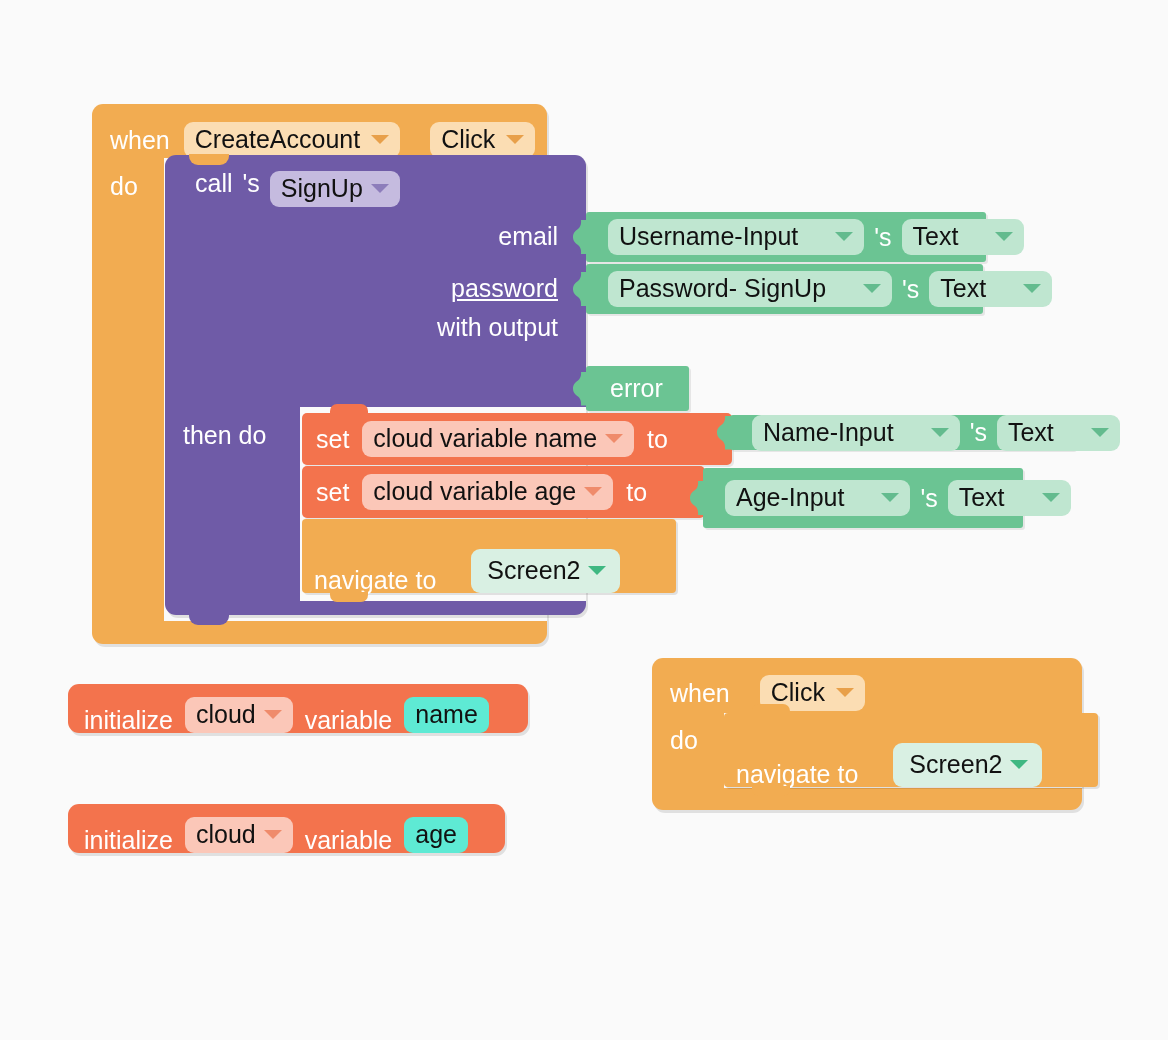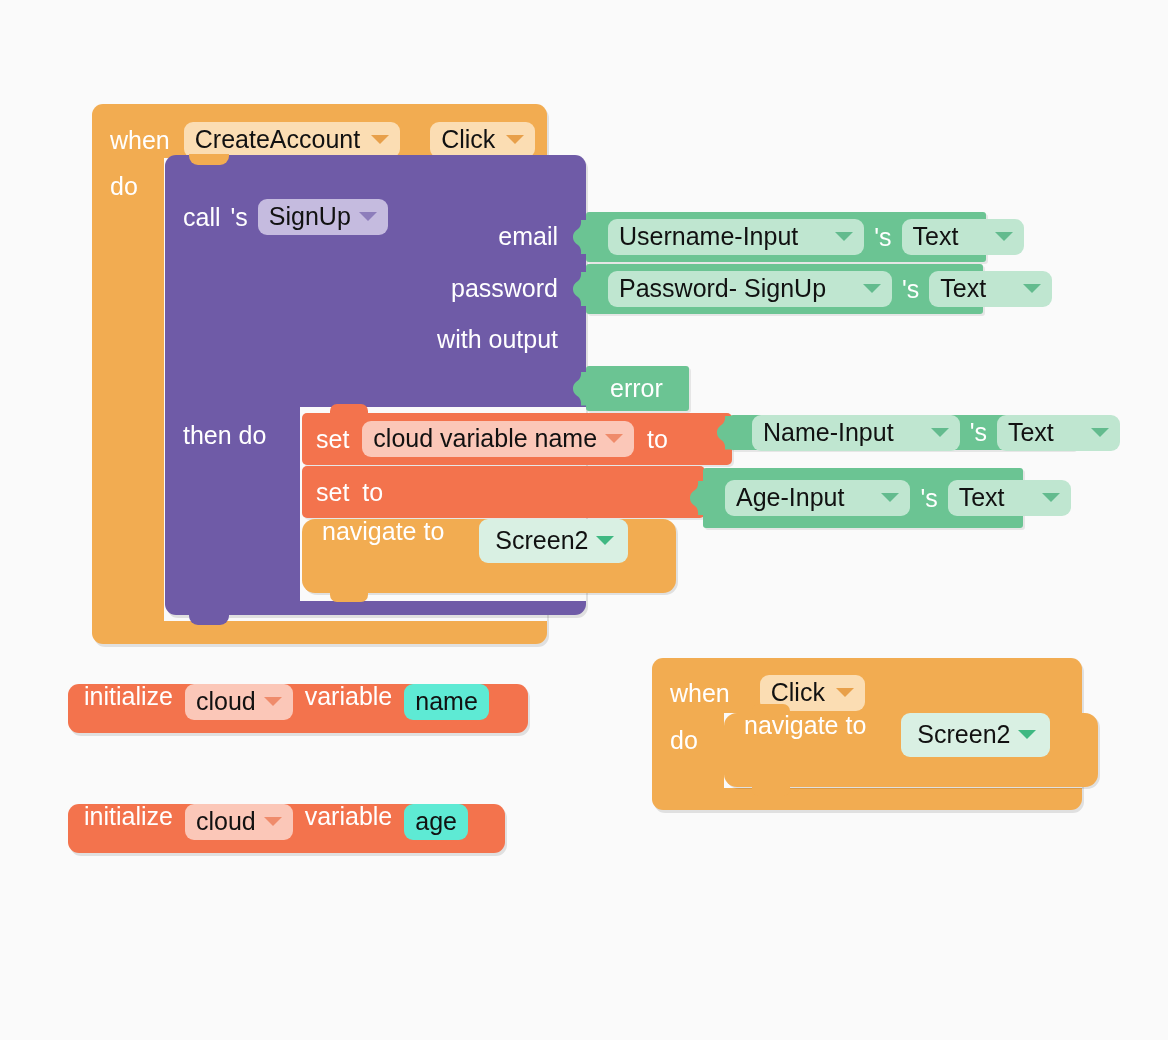--- a/index.html
+++ b/index.html
@@ -107,21 +107,21 @@
   }
   
   .topnotch {
     position:absolute; top:-1px; width:40px; height:11px;
     border-radius: 0 0 9px 9px;
   }
   .botnotch {
     position:absolute; bottom:-10px; width:40px; height:11px;
     border-radius: 0 0 9px 9px;
   }
-  #call-signin .callrow { position:absolute; left:18px; top:16px; display:flex; align-items:center; gap:10px;margin-top:28px; }
+  #call-signin .callrow { position:absolute; left:30px; top:16px; display:flex; align-items:flex-start; gap:10px; }
   #call-signin .arglabel {
     position:absolute; right:28px; text-align:right;
   }
   
   #call-signin .thenslot {
     position:absolute; left:135px; top:252px; width:286px; height:194px;
     background:#fafafa;
   }
   #call-signin .thenrow { position:absolute; left:18px; top:268px; }
 
@@ -157,43 +157,43 @@
     padding: 0 14px;
     gap: 13px;
     box-sizing:border-box;
     box-shadow: 2px 2px 0 rgba(0,0,0,0.08);
   }
 
   
   .oblk {
     position:absolute;
     background:#f2ac51;
-    border-radius: 13px;
-    display:flex; align-items:flex-start;
-    padding: 0 20px;
+    border-radius: 4px;
+    display:flex; align-items:flex-end;
+    padding: 0 12px;
     gap: 13px;
     box-sizing:border-box;
     box-shadow: 2px 2px 0 rgba(0,0,0,0.10);
   }
 
   
   .bump {
     position:absolute;
     width: 38px; height: 10px;
     background: inherit;
   }
   .bump.top { top:-9px; border-radius: 7px 7px 0 0; }
   .bump.bot { bottom:-9px; border-radius: 0 0 7px 7px; }
 
   
   .initblk {
     position:absolute;
     background:#f3734d;
     border-radius: 11px;
-    display:flex; align-items:flex-start;
+    display:flex; align-items:flex-end;
     padding: 0 16px;
     gap: 12px;
     box-sizing:border-box;
     box-shadow: 2px 3px 0 rgba(0,0,0,0.10);
   }
 
   
   #evt-login { left: 652px; top: 658px; width: 430px; height: 152px; }
   #evt-login .body {
     position:absolute; inset:0;
@@ -242,22 +242,22 @@
     <div class="callrow">
       <span class="lbl">call</span>
       <span class="lbl">'s</span>
       <span class="field f-purple">
         <span class="cap">SignUp</span>
         <span class="caret"></span>
       </span>
     </div>
 
     <span class="lbl arglabel" style="top:69px;">email</span>
-    <span class="lbl arglabel" style="top:121px;">password</span>
-    <span class="lbl arglabel" style="top:172px;">with output</span>
+    <span class="lbl arglabel" style="top:121px;text-decoration:underline;">password</span>
+    <span class="lbl arglabel" style="top:160px;">with output</span>
 
     <div class="thenslot"></div>
     <div class="thenrow">
       <span class="lbl">then do</span>
     </div>
   </div>
 
   <div class="vblk" style="left:586px; top:212px; width:400px; height:50px;">
     <span class="tab" style="color:#6bc493;">
         <i></i>
@@ -315,20 +315,24 @@
     </span>
     <span class="lbl">'s</span>
     <span class="field f-green">
       <span class="cap">Text</span>
       <span class="caret"></span>
     </span>
   </div>
 
   <div class="sblk" style="left:302px; top:466px; width:403px; height:52px;">
     <span class="lbl">set</span>
+    <span class="field f-salmon">
+      <span class="cap">cloud variable age</span>
+      <span class="caret"></span>
+    </span>
     <span class="lbl">to</span>
   </div>
 
   <div class="vblk" style="left:703px; top:468px; width:320px; height:60px;">
     <span class="tab" style="color:#6bc493;">
         <i></i>
       </span>
     <span class="field f-green">
       <span class="cap">Age-Input</span>
       <span class="caret"></span>

